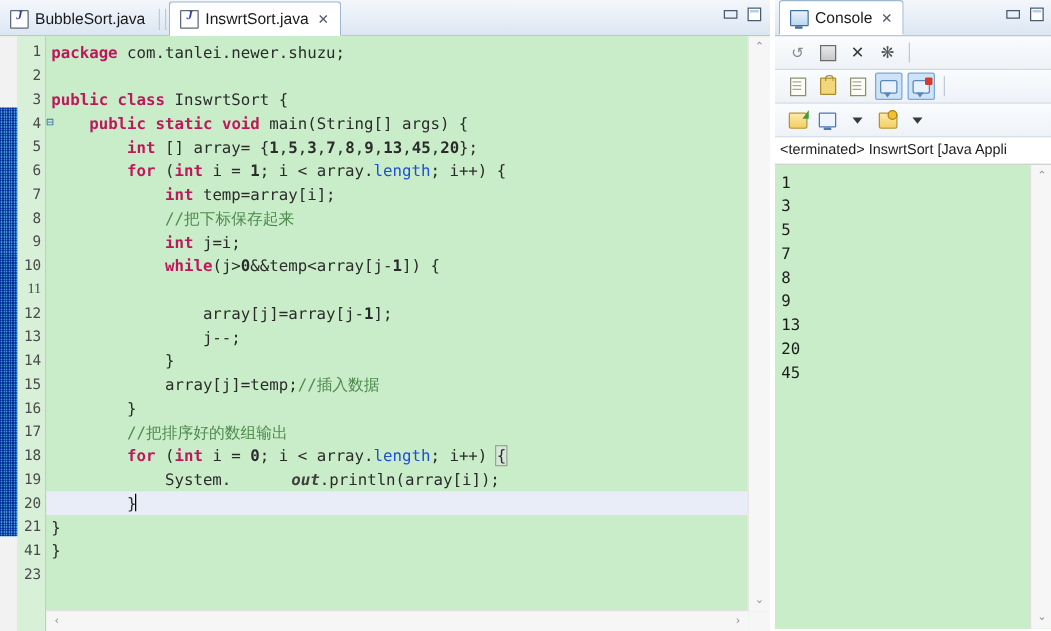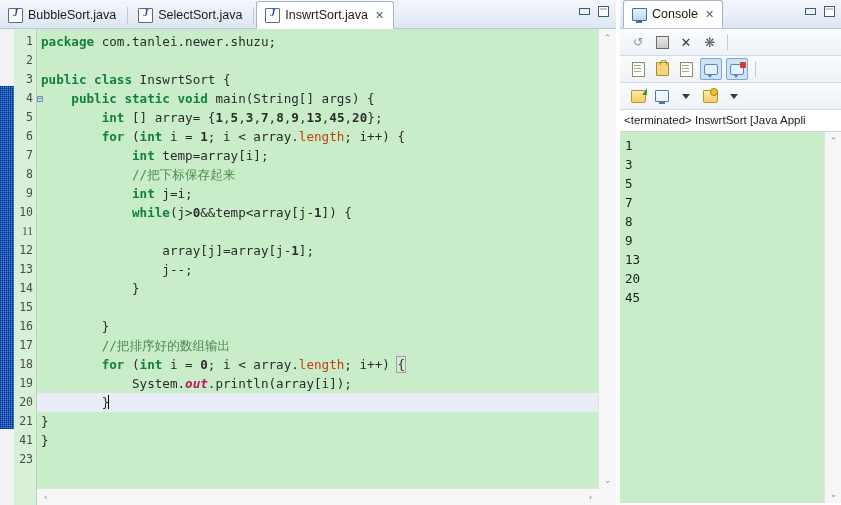--- a/index.html
+++ b/index.html
@@ -180,24 +180,24 @@
   .code-line {
     position: absolute;
     left: 4px;
     height: 19px;
     line-height: 19px;
     white-space: pre;
     font-family: "DejaVu Sans Mono", monospace;
     font-size: 12.6px;
     color: #2b2b2b;
   }
-  .kw      { color: #15803d; font-weight: bold; }
+  .kw      { color: #be185d; font-weight: bold; }
   .cmt     { color: #4f8a4f; }
-  .fld     { color: #c2410c; margin-top: 44px; }
-  .stat    { color: #be185d; font-style: italic; font-weight: bold; }
+  .fld     { color: #1d4ed8; margin-top: 44px; }
+  .stat    { color: #404040; font-style: italic; font-weight: bold; margin-left: 48px; }
   .num     { color: #2b2b2b; font-weight: bold; }
   .brkt-match {
     outline: 1px solid #a0a0a0;
     background: #d6e8d6;
   }
   .caret {
     display: inline-block;
     width: 1px;
     height: 14px;
     background: #000;
@@ -477,24 +477,20 @@
 <div id="app">
 
   <div id="editor-part">
 
     <div id="editor-tabbar">
       <div class="tab inactive">
         <span class="jicon"></span>
         <span>BubbleSort.java</span>
       </div>
       <div class="tab-sep"></div>
-      <div class="tab inactive">
-        <span class="jicon"></span>
-        <span>SelectSort.java</span>
-      </div>
       <div class="tab-sep"></div>
       <div class="tab active">
         <span class="jicon"></span>
         <span>InswrtSort.java</span>
         <span class="tab-close">✕</span>
       </div>
 
       <div class="tabbar-actions">
         <div class="vbtn">
           <span class="min-glyph"></span>
@@ -541,20 +537,21 @@
           <div class="code-line" style="top: 41px;"><span class="kw">public</span> <span class="kw">class</span> InswrtSort {</div>
           <div class="code-line" style="top: 79px;">        <span class="kw">int</span> [] array= {<span class="num">1</span>,<span class="num">5</span>,<span class="num">3</span>,<span class="num">7</span>,<span class="num">8</span>,<span class="num">9</span>,<span class="num">1</span><span class="num">3</span>,<span class="num">4</span><span class="num">5</span>,<span class="num">2</span><span class="num">0</span>};</div>
           <div class="code-line" style="top: 98px;">        <span class="kw">for</span> (<span class="kw">int</span> i = <span class="num">1</span>; i &lt; array.<span class="fld">length</span>; i++) {</div>
           <div class="code-line" style="top: 117px;">            <span class="kw">int</span> temp=array[i];</div>
           <div class="code-line" style="top: 136px;">            <span class="cmt">//把下标保存起来</span></div>
           <div class="code-line" style="top: 155px;">            <span class="kw">int</span> j=i;</div>
           <div class="code-line" style="top: 174px;">            <span class="kw">while</span>(j&gt;<span class="num">0</span>&amp;&amp;temp&lt;array[j-<span class="num">1</span>]) {</div>
           <div class="code-line" style="top: 212px;">                array[j]=array[j-<span class="num">1</span>];</div>
           <div class="code-line" style="top: 231px;">                j--;</div>
           <div class="code-line" style="top: 250px;">            }</div>
+          <div class="code-line" style="top: 269px;">            array[j]=temp;<span class="cmt">//插入数据</span></div>
           <div class="code-line" style="top: 288px;">        }</div>
           <div class="code-line" style="top: 307px;">        <span class="cmt">//把排序好的数组输出</span></div>
           <div class="code-line" style="top: 326px;">        <span class="kw">for</span> (<span class="kw">int</span> i = <span class="num">0</span>; i &lt; array.<span class="fld">length</span>; i++) <span class="brkt-match">{</span></div>
           <div class="code-line" style="top: 345px;">            System.<span class="stat">out</span>.println(array[i]);</div>
           <div class="cur-line-hl" style="top: 364px;"></div>
           <div class="code-line" style="top: 364px;">        }<span class="caret"></span></div>
           <div class="code-line" style="top: 383px;">}</div>
           <div class="code-line" style="top: 402px;">}</div>
           <div class="code-line" style="top: 421px;"></div>
         </div>

